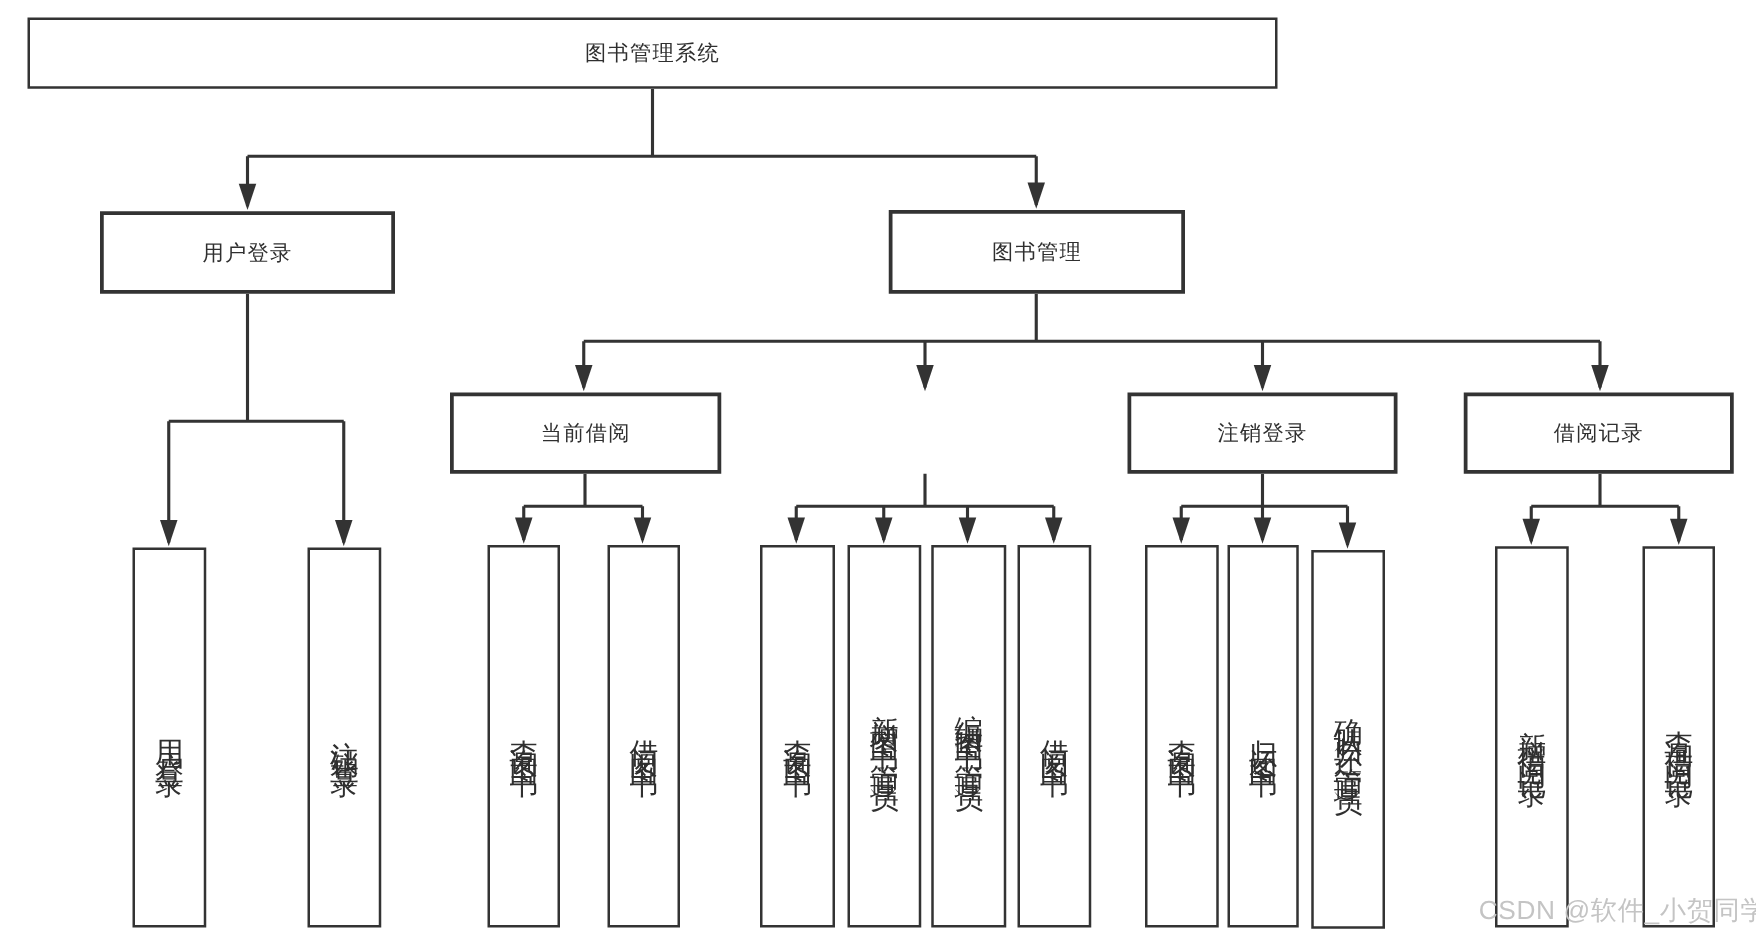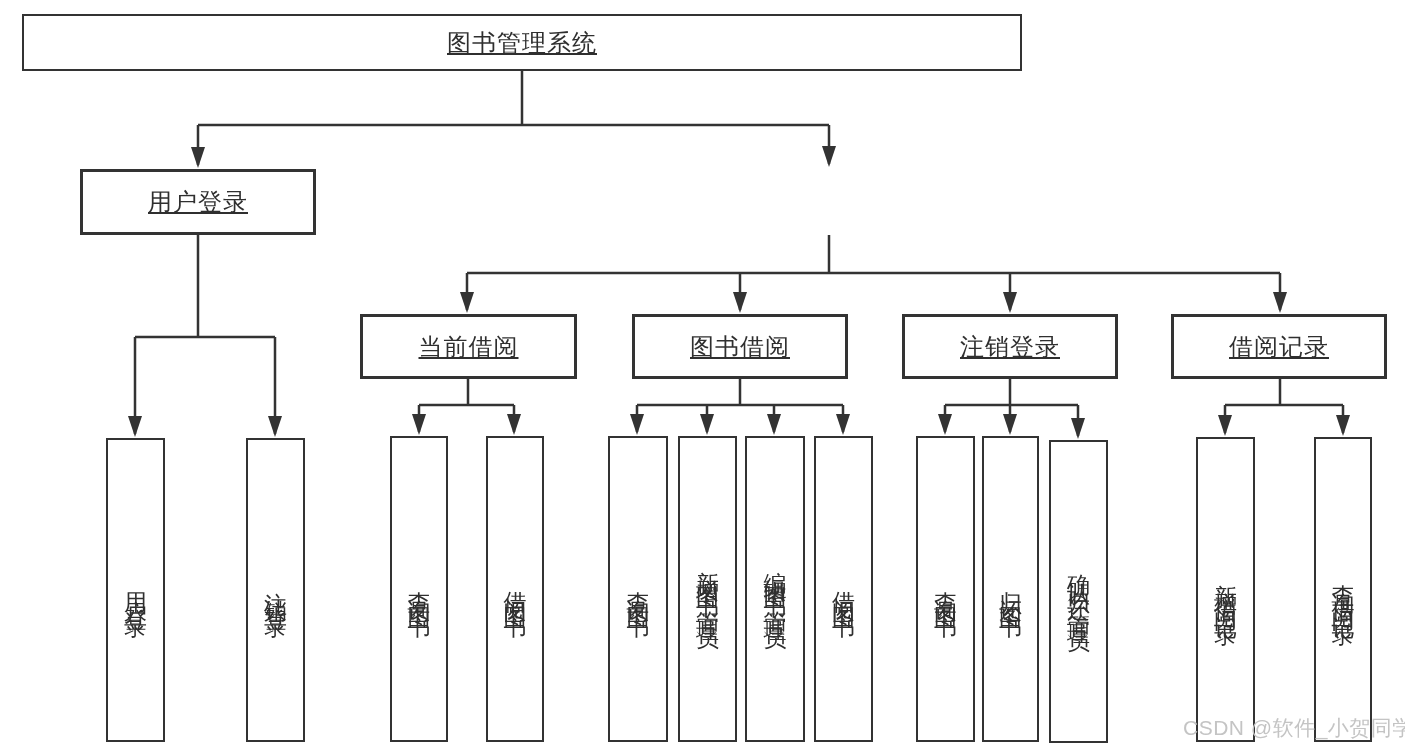--- a/index.html
+++ b/index.html
@@ -25,25 +25,24 @@
     position:absolute;
     background:#ffffff;
     border:3px solid var(--box-border);
     box-sizing:border-box;
     display:flex;align-items:center;justify-content:center;
     color:var(--text);
     z-index:2;
   }
   .box.root{border-width:2px;}
   .hbox span{
-    font-size:24px;
+    font-size:17px;
     letter-spacing:1px;
     white-space:nowrap;
     color:var(--text);
-    text-decoration:underline;
   }
   .vbox{border-width:2.5px;}
   .vbox span{
     writing-mode:vertical-rl;
     text-orientation:mixed;
     font-size:23px;
     letter-spacing:8px;
     line-height:1.0;
     color:var(--text);
   }
@@ -92,26 +91,26 @@
     <polygon points="1336,415 1350,415 1343,436"></polygon>
   </svg>
 
   <div class="box hbox root" style="left:22px;top:14px;width:1000px;height:57px;">
     <span>图书管理系统</span>
   </div>
 
   <div class="box hbox" style="left:80px;top:169px;width:236px;height:66px;">
     <span>用户登录</span>
   </div>
+  <div class="box hbox" style="left:711px;top:168px;width:237px;height:67px;">
+    <span>图书管理</span>
+  </div>
 
   <div class="box hbox" style="left:360px;top:314px;width:217px;height:65px;">
     <span>当前借阅</span>
-  </div>
-  <div class="box hbox" style="left:632px;top:314px;width:216px;height:65px;">
-    <span>图书借阅</span>
   </div>
   <div class="box hbox" style="left:902px;top:314px;width:216px;height:65px;">
     <span>注销登录</span>
   </div>
   <div class="box hbox" style="left:1171px;top:314px;width:216px;height:65px;">
     <span>借阅记录</span>
   </div>
 
   <div class="box vbox" style="left:106px;top:438px;width:59px;height:304px;">
     <span>用户登录</span>

